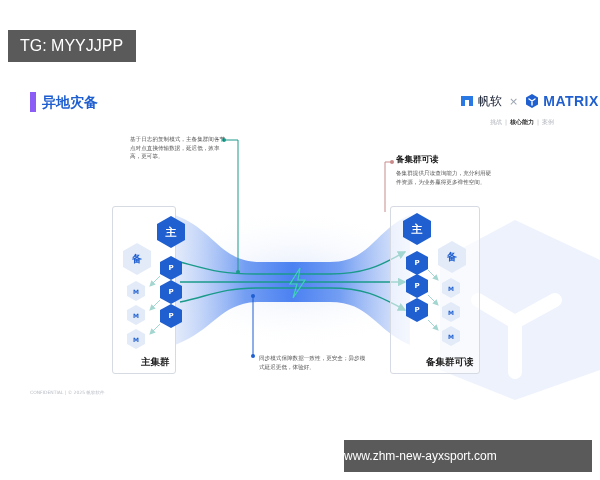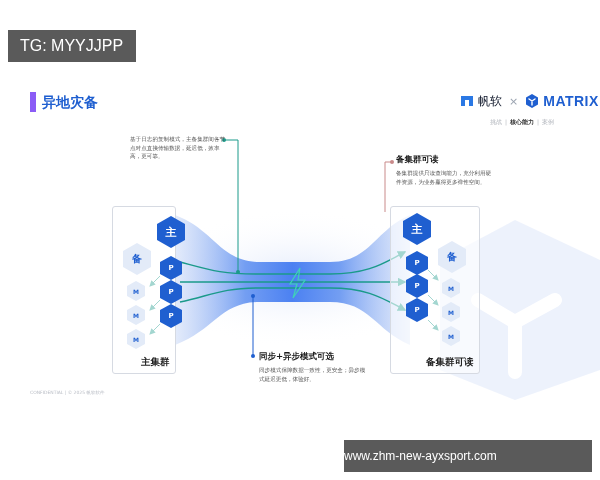--- a/index.html
+++ b/index.html
@@ -140,21 +140,20 @@
 <div class="callout" style="left:130px; top:131px; width:100px;">
   <div class="callout-body">基于日志的复制模式，主备集群间各节点对点直接传输数据，延迟低，效率高，更可靠。</div>
 </div>
 
 <div class="callout" style="left:396px; top:153px; width:96px;">
   <div class="callout-title">备集群可读</div>
   <div class="callout-body">备集群提供只读查询能力，充分利用硬件资源，为业务赢得更多弹性空间。</div>
 </div>
 
 <div class="callout" style="left:259px; top:350px; width:110px;">
-  <div class="callout-title">同步+异步模式可选</div>
   <div class="callout-body">同步模式保障数据一致性，更安全；异步模式延迟更低，体验好。</div>
 </div>
 
 <div class="cluster-box" style="left:112px; top:206px; width:64px; height:168px;"></div>
 <div class="hex primary" style="left:157px; top:216px; width:28px; height:32px; font-size:11px;">主</div>
 <div class="hex light" style="left:123px; top:243px; width:28px; height:32px; font-size:10px;">备</div>
 <div class="hex primary" style="left:160px; top:256px; width:22px; height:24px; font-size:7px;">P</div>
 <div class="hex primary" style="left:160px; top:280px; width:22px; height:24px; font-size:7px;">P</div>
 <div class="hex primary" style="left:160px; top:304px; width:22px; height:24px; font-size:7px;">P</div>
 <div class="hex light" style="left:127px; top:281px; width:18px; height:20px; font-size:6px;">M</div>

